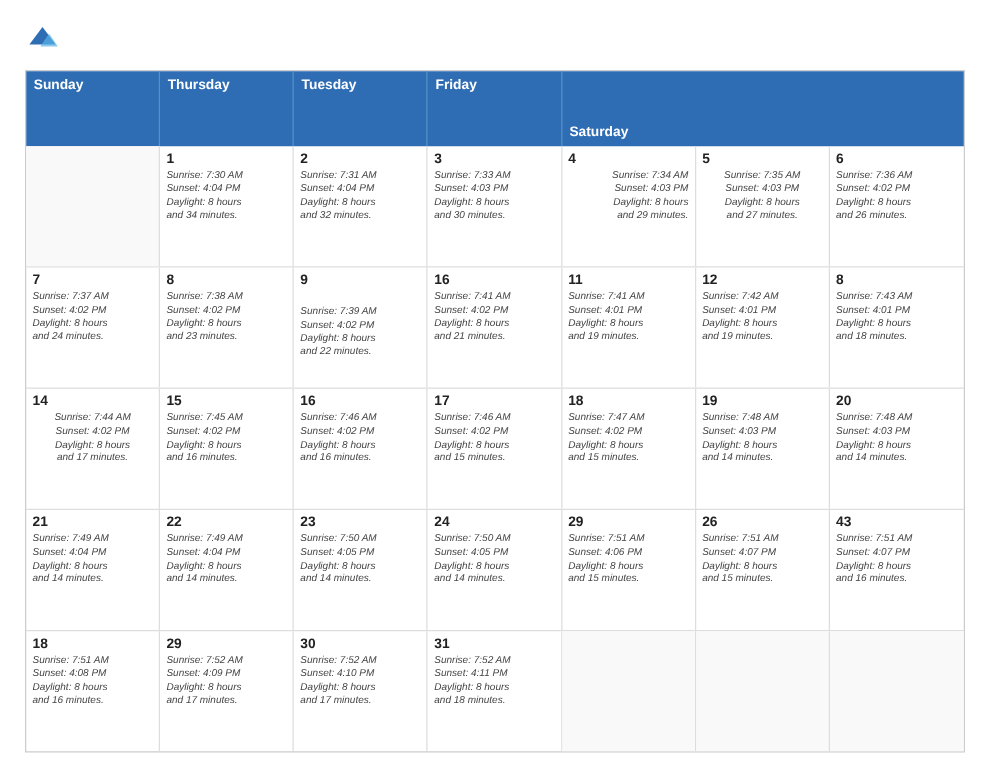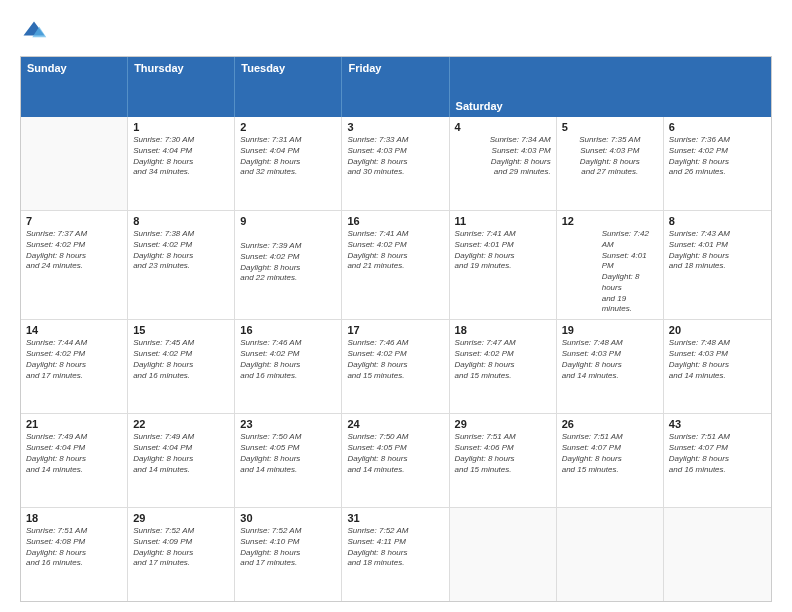--- a/index.html
+++ b/index.html
@@ -213,37 +213,37 @@
           </div>
           <div class="cal-cell">
             <span class="day-num">11</span>
             <div class="cell-info" style="white-space: pre-line;">Sunrise: 7:41 AM
 Sunset: 4:01 PM
 Daylight: 8 hours
 and 19 minutes.</div>
           </div>
           <div class="cal-cell">
             <span class="day-num">12</span>
-            <div class="cell-info" style="white-space: pre-line; margin-left: 40px;">Sunrise: 7:42 AM
+            <div class="cell-info" style="white-space: pre-line;">Sunrise: 7:42 AM
 Sunset: 4:01 PM
 Daylight: 8 hours
 and 19 minutes.</div>
           </div>
           <div class="cal-cell">
             <span class="day-num">8</span>
             <div class="cell-info" style="white-space: pre-line;">Sunrise: 7:43 AM
 Sunset: 4:01 PM
 Daylight: 8 hours
 and 18 minutes.</div>
           </div>
         </div>
         <div class="cal-row">
           <div class="cal-cell">
             <span class="day-num">14</span>
-            <div class="cell-info" style="white-space: pre-line;">Sunrise: 7:44 AM
+            <div class="cell-info" style="white-space: pre-line; text-align: center;">Sunrise: 7:44 AM
 Sunset: 4:02 PM
 Daylight: 8 hours
 and 17 minutes.</div>
           </div>
           <div class="cal-cell">
             <span class="day-num">15</span>
             <div class="cell-info" style="white-space: pre-line;">Sunrise: 7:45 AM
 Sunset: 4:02 PM
 Daylight: 8 hours
 and 16 minutes.</div>

